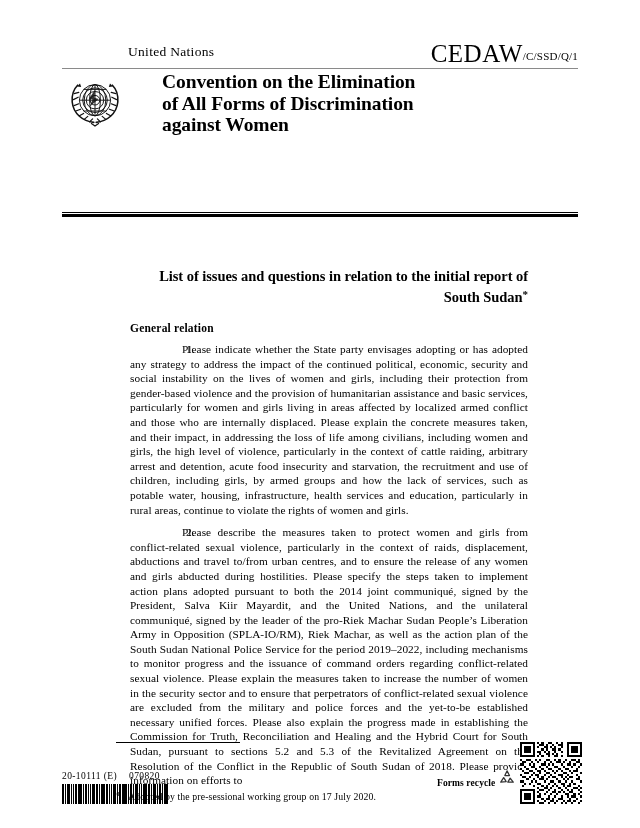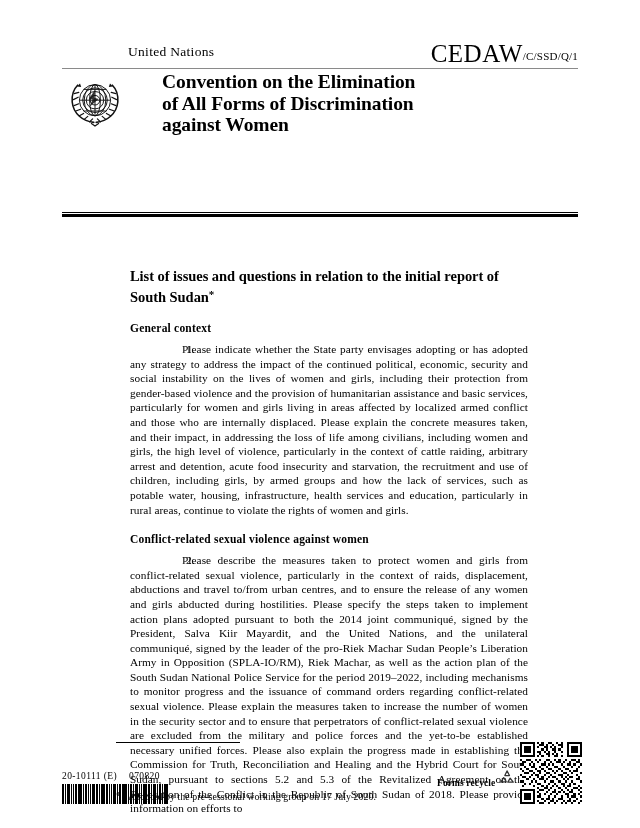--- a/index.html
+++ b/index.html
@@ -126,20 +126,21 @@
     left: 130px; top: 268px;
     width: 398px;
   }
 
   h1.doc-title {
     margin: 0;
     font-size: 14.5px;
     font-weight: bold;
     line-height: 17.5px;
     letter-spacing: -0.05px;
+    text-align: right;
   }
   h1.doc-title .star {
     font-size: 11px;
     vertical-align: 4px;
   }
 
   h2.section {
     margin: 16px 0 0 0;
     font-size: 11.5px;
     font-weight: bold;
@@ -290,24 +291,23 @@
   <div class="rule-double">
     <div class="thin"></div>
     <div class="spacer"></div>
     <div class="thick"></div>
   </div>
 
 
   <div class="body-col">
     <h1 class="doc-title"><span>List of issues and questions in relation to the initial report of South Sudan</span><span class="star">*</span></h1>
 
-    <h2 class="section">General context</h2>
+    <h2 class="section">General relation</h2>
     <p class="para"><span class="num">1.</span><span>Please indicate whether the State party envisages adopting or has adopted any strategy to address the impact of the continued political, economic, security and social instability on the lives of women and girls, including their protection from gender-based violence and the provision of humanitarian assistance and basic services, particularly for women and girls living in areas affected by localized armed conflict and those who are internally displaced. Please explain the concrete measures taken, and their impact, in addressing the loss of life among civilians, including women and girls, the high level of violence, particularly in the context of cattle raiding, arbitrary arrest and detention, acute food insecurity and starvation, the recruitment and use of children, including girls, by armed groups and how the lack of services, such as potable water, housing, infrastructure, health services and education, particularly in rural areas, continue to violate the rights of women and girls.</span></p>
 
-    <h2 class="section">Conflict-related sexual violence against women</h2>
     <p class="para"><span class="num">2.</span><span>Please describe the measures taken to protect women and girls from conflict-related sexual violence, particularly in the context of raids, displacement, abductions and travel to/from urban centres, and to ensure the release of any women and girls abducted during hostilities. Please specify the steps taken to implement action plans adopted pursuant to both the 2014 joint communiqué, signed by the President, Salva Kiir Mayardit, and the United Nations, and the unilateral communiqué, signed by the leader of the pro-Riek Machar Sudan People’s Liberation Army in Opposition (SPLA-IO/RM), Riek Machar, as well as the action plan of the South Sudan National Police Service for the period 2019–2022, including mechanisms to monitor progress and the issuance of command orders regarding conflict-related sexual violence. Please explain the measures taken to increase the number of women in the security sector and to ensure that perpetrators of conflict-related sexual violence are excluded from the military and police forces and the yet-to-be established necessary unified forces. Please also explain the progress made in establishing the Commission for Truth, Reconciliation and Healing and the Hybrid Court for South Sudan, pursuant to sections 5.2 and 5.3 of the Revitalized Agreement on the Resolution of the Conflict in the Republic of South Sudan of 2018. Please provide information on efforts to</span></p>
   </div>
 
   <div class="fn-rule"></div>
   <div class="footnote"><span class="fstar">*</span><span>Adopted by the pre-sessional working group on 17 July 2020.</span></div>
 
   <div class="jobno"><span>20-10111 (E)</span><span class="sp"></span><span>070820</span></div>
 
   <div class="barcode">
     <i style="width:2px"></i>

